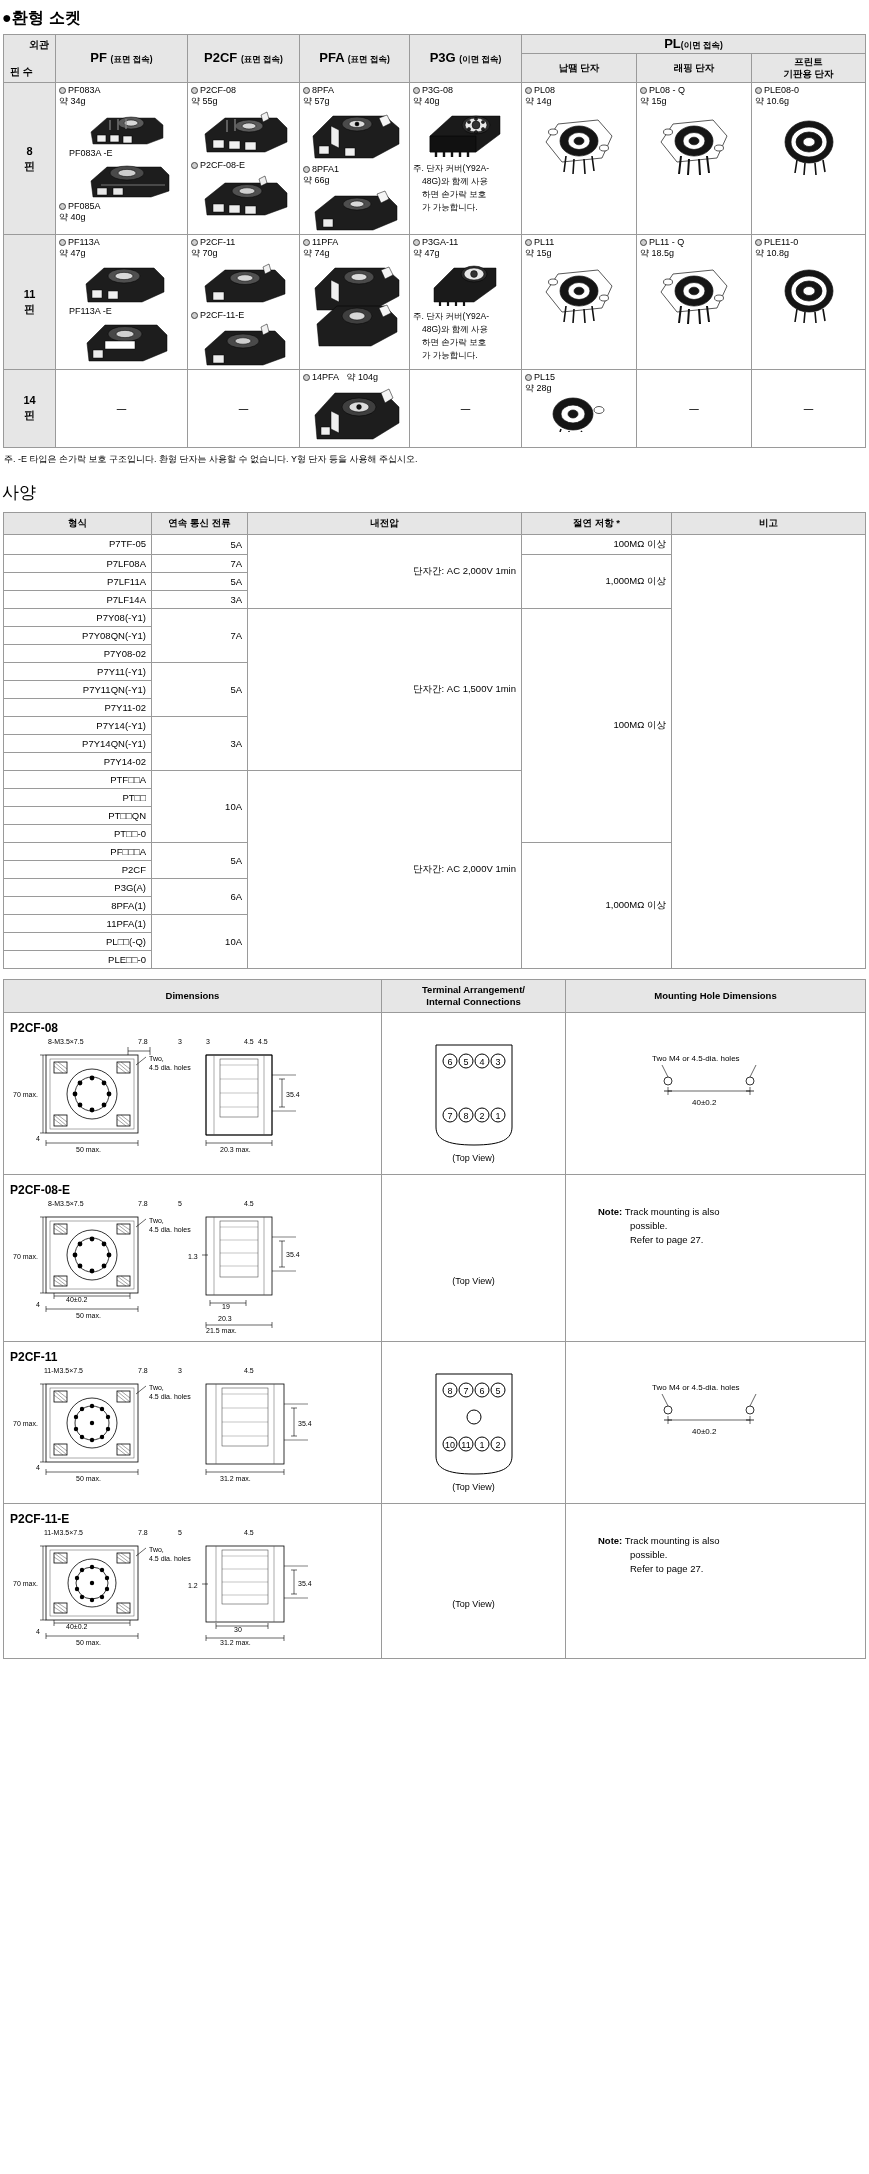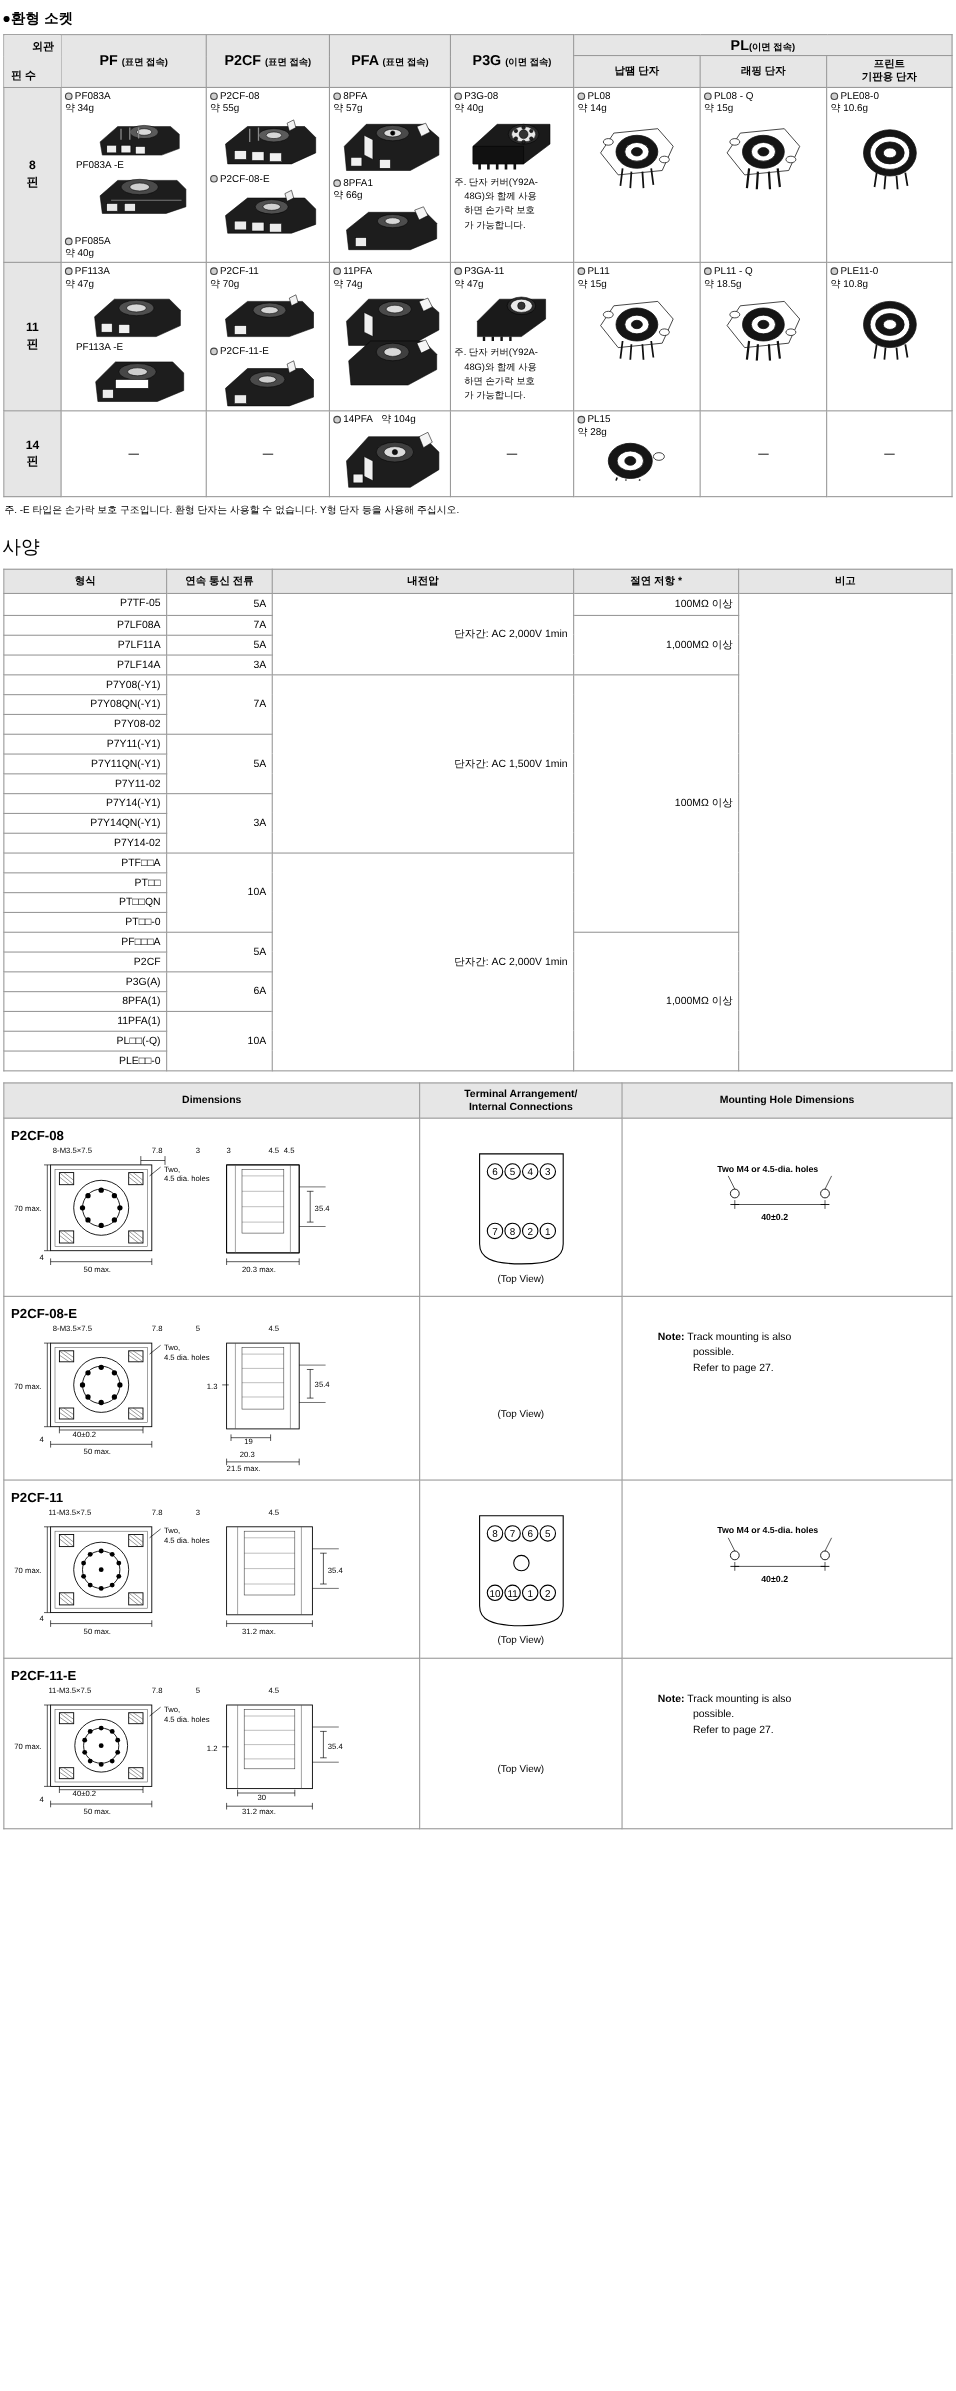--- a/index.html
+++ b/index.html
@@ -7,21 +7,21 @@
     margin: 0; padding: 0;
     background: #ffffff;
     font-family: "Liberation Sans", "DejaVu Sans", sans-serif;
     color: #000;
   }
   body { width: 869px; }
   .page { width: 869px; position: relative; padding: 0 0 20px 0; }
 
   
   .sec-head-bullet {
-    font-size: 13px; font-weight: bold;
+    font-size: 16px; font-weight: bold;
     margin: 8px 4px 5px 2px; letter-spacing: .2px;
   }
   .sec-head-big {
     font-size: 17px; font-weight: normal;
     margin: 16px 0 8px 2px;
   }
   .sec-head-sq {
     font-size: 12px; font-weight: bold;
     margin: 6px 0 4px 2px;
   }
@@ -83,21 +83,21 @@
   .foot-small { font-size: 8.5px; margin: 4px 0 0 4px; }
 
   
   #dim-table th { font-size: 9.5px; padding: 4px; line-height: 1.25; }
   #dim-table td { padding: 4px 6px; }
   .dim-model { font-size: 12px; font-weight: bold; padding-top: 4px; }
   .dim-cell { position: relative; }
   .tv-label { text-align: center; font-size: 9px; margin-top: 2px; }
   .mount-note { font-size: 9.5px; line-height: 1.45; margin-top: 26px; margin-left: 26px; }
   .mount-note b { font-weight: bold; }
-  .mh-wrap { text-align: center; padding-top: 10px; font-size: 8.5px; font-weight: bold; }
+  .mh-wrap { text-align: center; padding-top: 10px; font-size: 8.5px; }
 
   svg { display: block; }
   svg text { font-family: "Liberation Sans", sans-serif; }
 </style>
 </head>
 <body>
 
 <div class="page">
 
   <div class="sec-head-bullet">●환형 소켓</div>
@@ -171,21 +171,21 @@
           <svg class="pic" width="92" height="38" viewBox="0 0 92 38" style="margin-left:22px">
             <g fill="#1d1d1d" stroke="#000" stroke-width="0.5">
               <path d="M10 20 L26 6 L80 6 L88 14 L88 30 L70 36 L12 36 Z"></path>
               <ellipse cx="46" cy="12" rx="17" ry="7" fill="#4a4a4a" stroke="#000"></ellipse>
               <ellipse cx="46" cy="12" rx="9" ry="3.6" fill="#cfcfcf" stroke="#000"></ellipse>
               <path d="M20 24 L84 24" stroke="#777" stroke-width="1" fill="none"></path>
               <rect x="16" y="27" width="10" height="7" fill="#e8e8e8" stroke="#000" stroke-width=".5"></rect>
               <rect x="32" y="27" width="10" height="7" fill="#e8e8e8" stroke="#000" stroke-width=".5"></rect>
             </g>
           </svg>
-          <div class="item-label" style="margin-top:18px"><span class="bullet-o"></span><span>PF085A</span></div>
+          <div class="item-label" style="margin-top:2px"><span class="bullet-o"></span><span>PF085A</span></div>
           <div class="wt">약 40g</div>
         </td>
 
         <td class="item">
           <div class="item-label"><span class="bullet-o"></span><span>P2CF-08</span></div>
           <div class="wt">약 55g</div>
           <svg class="pic" width="94" height="44" viewBox="0 0 94 44">
             <g stroke="#000" stroke-width=".5">
               <path d="M8 24 L28 8 L80 8 L90 18 L90 32 L68 42 L10 42 Z" fill="#1d1d1d"></path>
               <ellipse cx="52" cy="16" rx="14" ry="6" fill="#5a5a5a"></ellipse>

